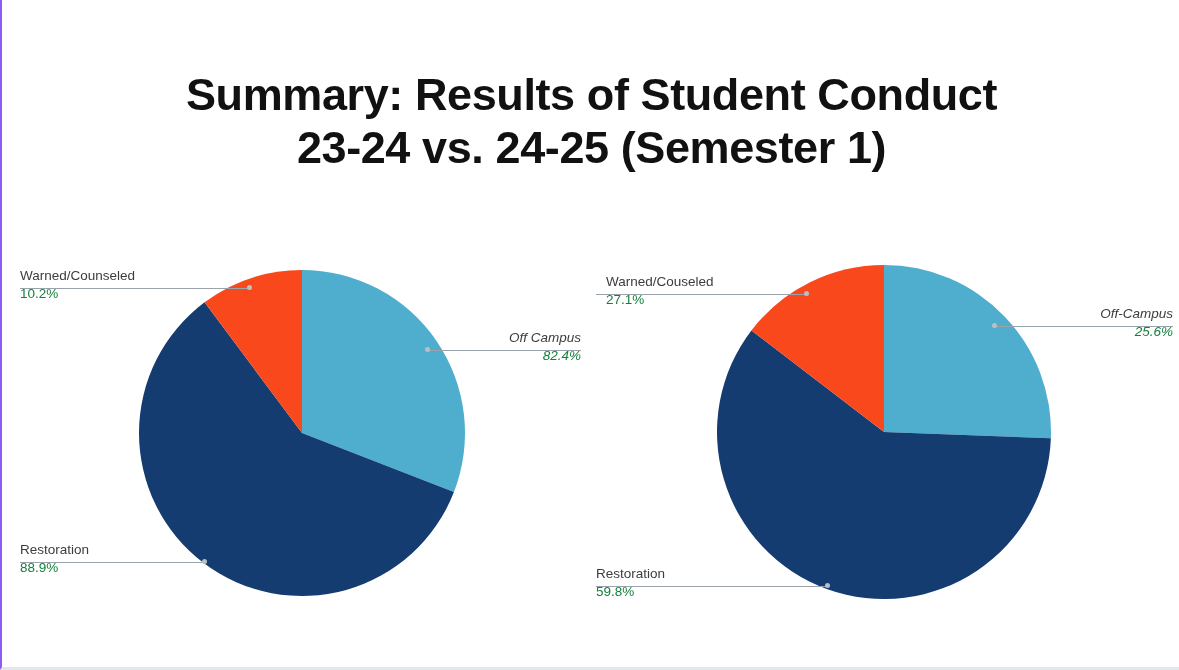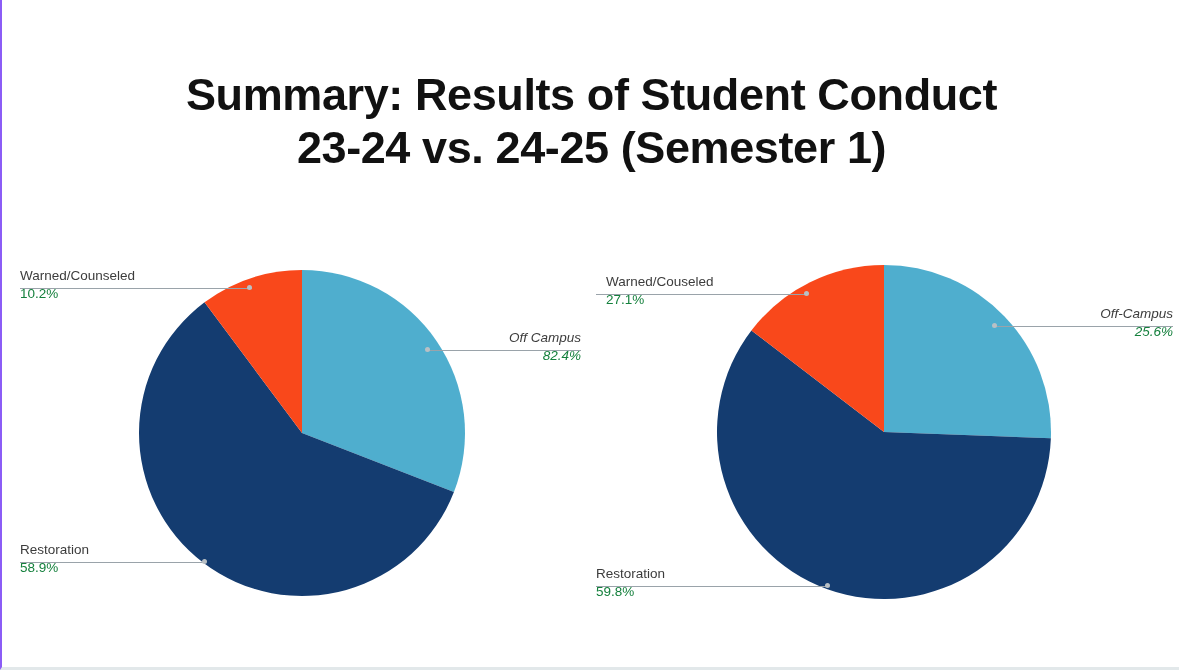--- a/index.html
+++ b/index.html
@@ -121,21 +121,21 @@
 
     <div class="callout align-right" style="right:10px; top:330px;">
       <span class="cl-name">Off Campus</span>
       <span class="cl-pct">82.4%</span>
     </div>
     <div class="leader" style="left:424px; top:350px; width:155px;"></div>
     <div class="leader-dot" style="left:423px; top:347px;"></div>
 
     <div class="callout align-left" style="left:18px; top:542px;">
       <span class="cl-name">Restoration</span>
-      <span class="cl-pct">58.9%</span>
+      <span class="cl-pct">88.9%</span>
     </div>
     <div class="leader" style="left:18px; top:562px; width:186px;"></div>
     <div class="leader-dot" style="left:200px; top:559px;"></div>
   </div>
 
   <div class="chart-block" id="chart-block-right">
     <svg class="pie-svg" id="pie-svg-right" viewBox="0 0 589 670">
         <path d="M 292 432 L 292 265 A 167 167 0 0 1 458.8813419309784 438.29426050587904 Z" fill="#4FAECE"></path>
         <path d="M 292 432 L 458.8813419309784 438.29426050587904 A 167 167 0 1 1 159.40360342581147 330.47564028500096 Z" fill="#143C70"></path>
         <path d="M 292 432 L 159.40360342581147 330.47564028500096 A 167 167 0 0 1 291.99999999999994 265 Z" fill="#F9481B"></path>

